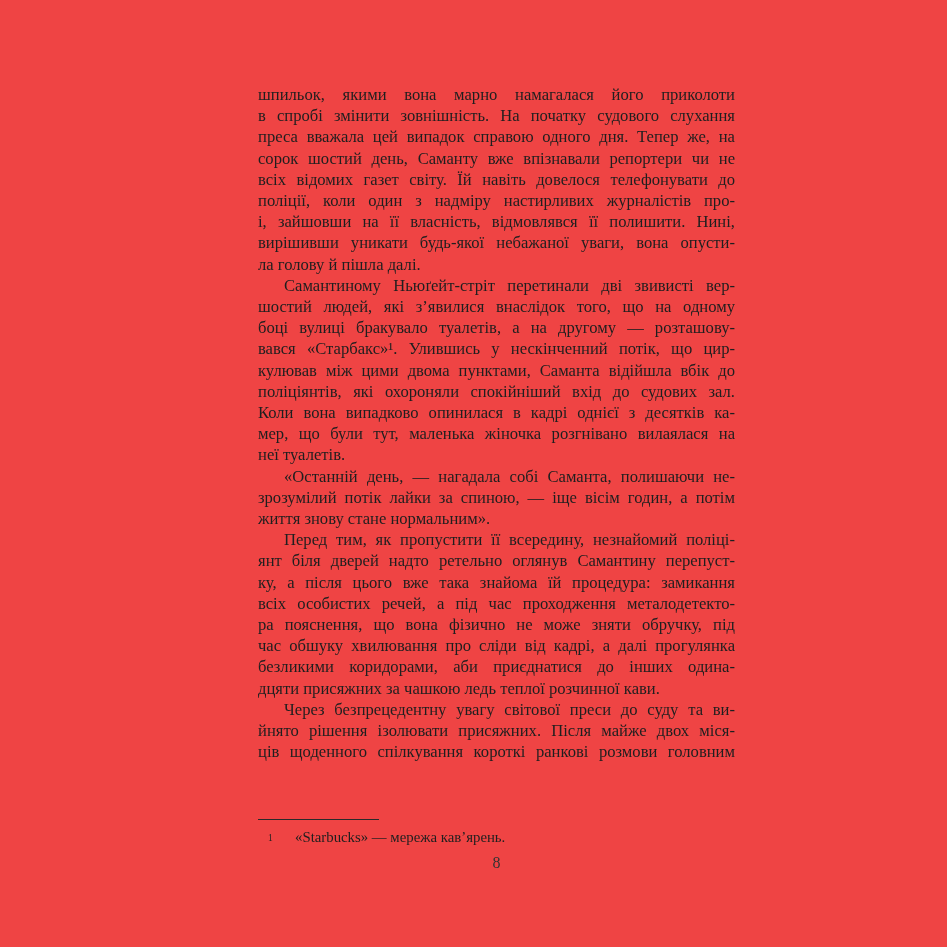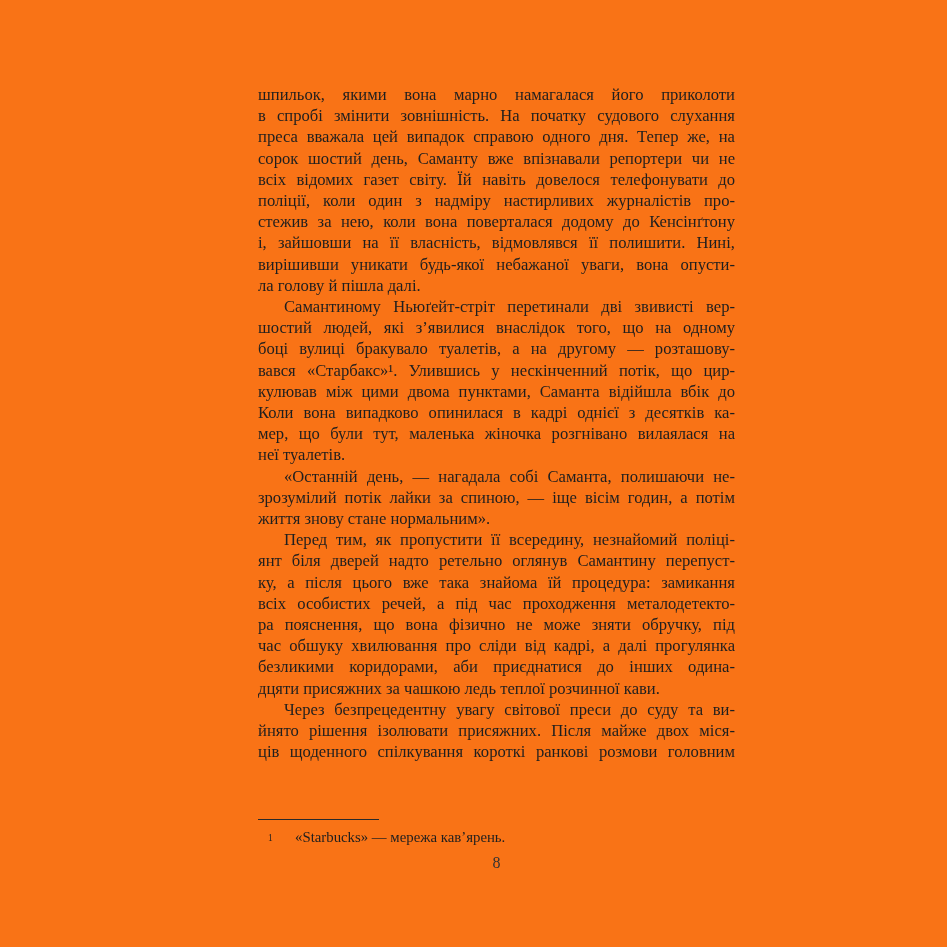--- a/index.html
+++ b/index.html
@@ -7,21 +7,21 @@
     padding: 0;
     width: 947px;
     height: 947px;
     background: #ffffff;
   }
   .page {
     position: absolute;
     inset: 0;
     width: 947px;
     height: 947px;
-    background: #f97316;
+    background: #ef4444;
     font-family: "Liberation Serif", "DejaVu Serif", serif;
     color: #1f1f1f;
   }
   .body-text {
     position: absolute;
     left: 258px;
     top: 84px;
     width: 477px;
     font-size: 16.6px;
     line-height: 21.2px;
@@ -74,31 +74,31 @@
 <div class="page">
 
   <div class="body-text">
       <div class="paragraph">
         <div class="line">шпильок, якими вона марно намагалася його приколоти</div>
         <div class="line">в спробі змінити зовнішність. На початку судового слухання</div>
         <div class="line">преса вважала цей випадок справою одного дня. Тепер же, на</div>
         <div class="line">сорок шостий день, Саманту вже впізнавали репортери чи не</div>
         <div class="line">всіх відомих газет світу. Їй навіть довелося телефонувати до</div>
         <div class="line">поліції, коли один з надміру настирливих журналістів про-</div>
-        <div class="line">стежив за нею, коли вона поверталася додому до Кенсінґтону</div>
         <div class="line">і, зайшовши на її власність, відмовлявся її полишити. Нині,</div>
         <div class="line">вирішивши уникати будь-якої небажаної уваги, вона опусти-</div>
         <div class="line natural">ла голову й пішла далі.</div>
       </div>
       <div class="paragraph">
         <div class="line indent">Самантиному Ньюґейт-стріт перетинали дві звивисті вер-</div>
         <div class="line">шостий людей, які з’явилися внаслідок того, що на одному</div>
         <div class="line">боці вулиці бракувало туалетів, а на другому — розташову-</div>
         <div class="line">вався «Старбакс»¹. Улившись у нескінченний потік, що цир-</div>
         <div class="line">кулював між цими двома пунктами, Саманта відійшла вбік до</div>
+        <div class="line">поліціянтів, які охороняли спокійніший вхід до судових зал.</div>
         <div class="line">Коли вона випадково опинилася в кадрі однієї з десятків ка-</div>
         <div class="line">мер, що були тут, маленька жіночка розгнівано вилаялася на</div>
         <div class="line natural">неї туалетів.</div>
       </div>
       <div class="paragraph">
         <div class="line indent">«Останній день, — нагадала собі Саманта, полишаючи не-</div>
         <div class="line">зрозумілий потік лайки за спиною, — іще вісім годин, а потім</div>
         <div class="line natural">життя знову стане нормальним».</div>
       </div>
       <div class="paragraph">

